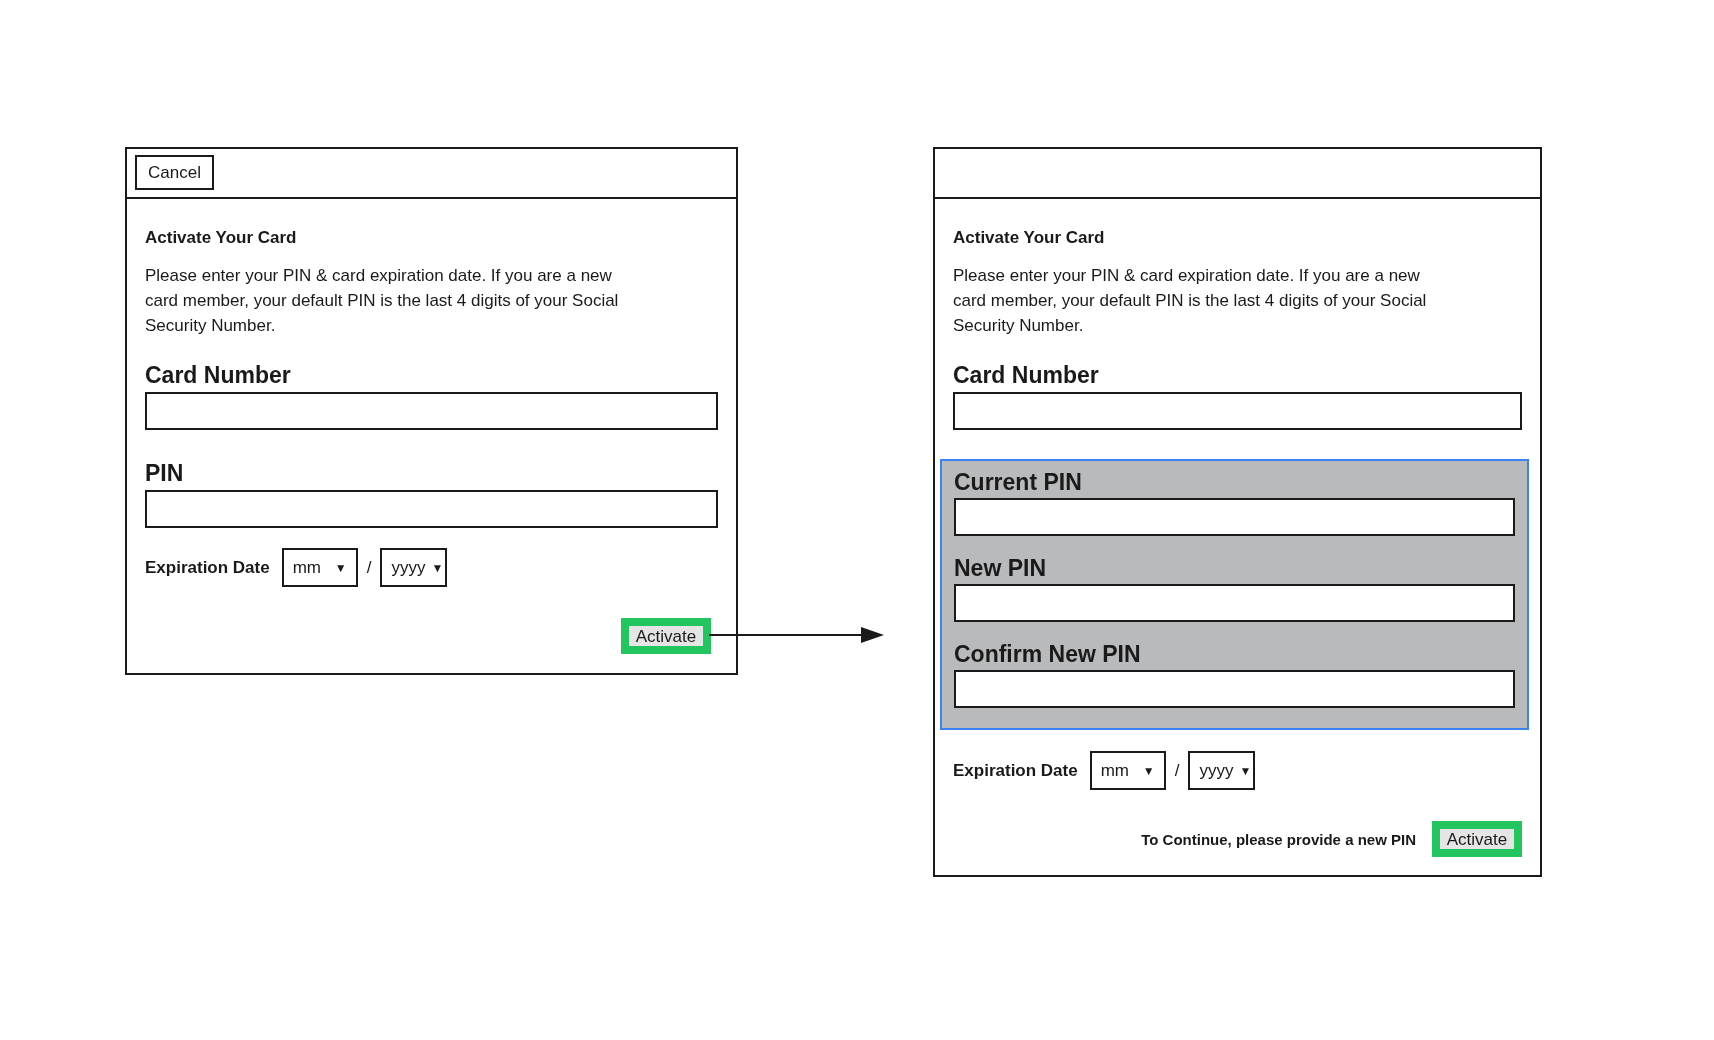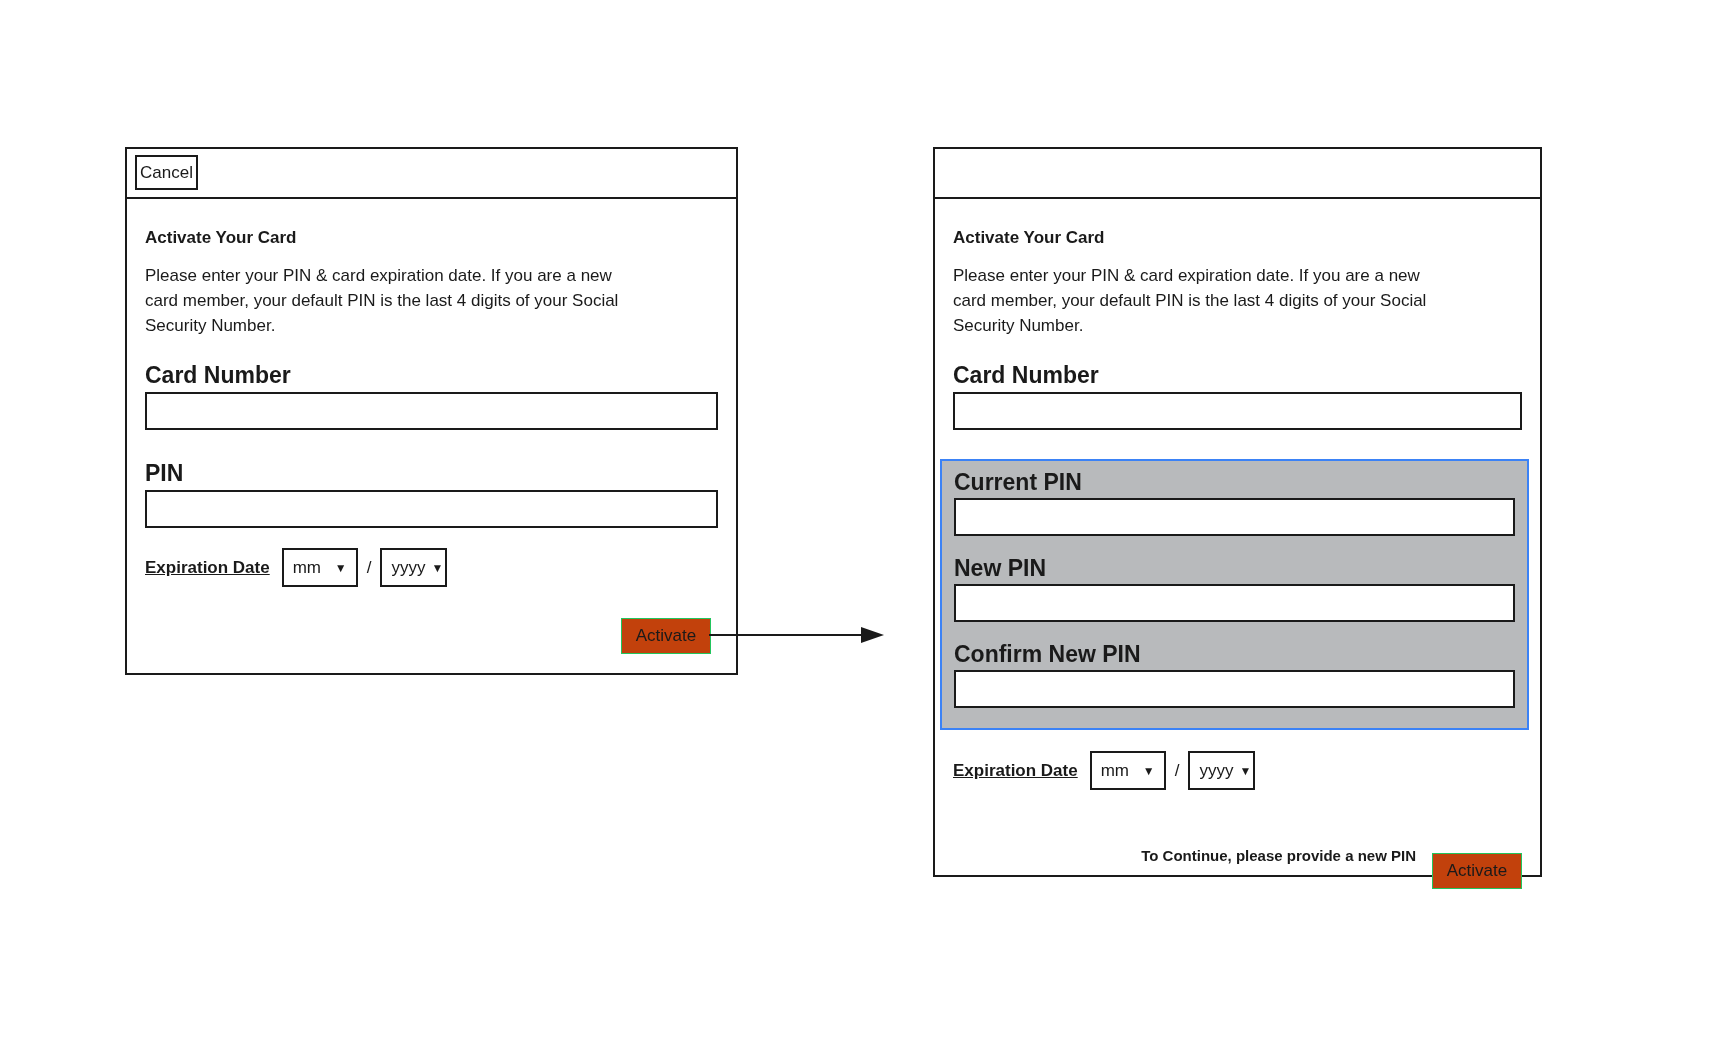--- a/index.html
+++ b/index.html
@@ -24,21 +24,21 @@
 
   .panel-header {
     position: relative;
     height: 48px;
     border-bottom: 2px solid #1a1a1a;
   }
   .cancel-btn {
     position: absolute;
     left: 8px; top: 6px;
     height: 35px;
-    padding: 0 3px;
+    padding: 0 11px;
     background: #ffffff;
     border: 2px solid #1a1a1a;
     font-family: "Liberation Sans", sans-serif;
     font-size: 17px;
     color: #1a1a1a;
     cursor: pointer;
   }
 
   .panel-body {
     position: relative;
@@ -87,21 +87,20 @@
 
   .exp-row {
     display: flex;
     align-items: center;
     margin-top: 20px;
   }
   .exp-label {
     font-size: 17px;
     font-weight: bold;
     margin-right: 12px;
-    text-decoration: underline;
   }
   .dropdown {
     display: inline-flex;
     align-items: center;
     justify-content: space-between;
     box-sizing: border-box;
     height: 39px;
     padding: 4px 9px;
     background: #ffffff;
     border: 2px solid #1a1a1a;
@@ -114,27 +113,26 @@
     font-size: 12px;
     line-height: 1;
     margin-left: 6px;
   }
   .slash { font-size: 17px; margin: 0 9px; }
 
   .activate-btn {
     box-sizing: border-box;
     width: 90px;
     height: 36px;
-    background: #c2410c;
-    border: 1px solid #22c55e;
+    background: #e5e5e5;
+    border: 8px solid #22c55e;
     font-family: "Liberation Sans", sans-serif;
     font-size: 17px;
     color: #1a1a1a;
     cursor: pointer;
-    margin-top: 32px;
   }
   .left-activate {
     position: absolute;
     right: 25px;
     bottom: 19px;
   }
 
   .pin-section {
     box-sizing: border-box;
     margin: 29px -7px 0 -13px;

